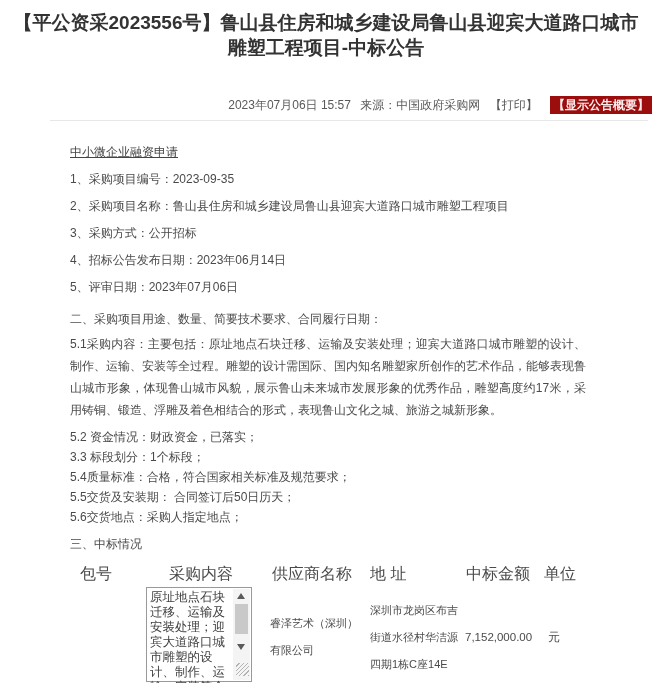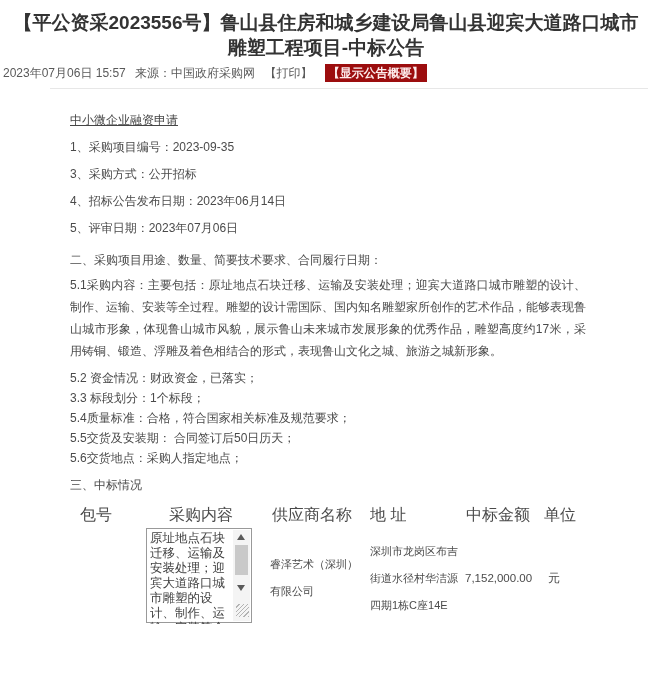--- a/index.html
+++ b/index.html
@@ -9,21 +9,21 @@
     color:#4a4a4a;
     font-family:"Liberation Sans","DejaVu Sans",sans-serif;
   }
   .page { position:relative; width:652px; height:700px; overflow:hidden; }
 
   .title {
     margin:10px 5px 0; text-align:center;
     font-size:19px; line-height:25px; font-weight:700; color:#333333;
   }
   .meta {
-    margin-top:4px; text-align:left;
+    margin-top:36px; text-align:right;
     font-size:12px; line-height:16px; color:#595959;
     white-space:nowrap;
   }
   .meta .seg { margin:0 3px; }
   .meta .print { color:#595959; text-decoration:none; cursor:pointer; }
   .badge {
     display:inline-block; margin-left:6px; padding:1px 3px;
     background:#9c0d0e; color:#fdecec; font-weight:700; cursor:pointer;
   }
   .divider { height:1px; background:#e7e7e7; margin:6px 4px 0 50px; }
@@ -105,20 +105,21 @@
     <a class="badge">【显示公告概要】</a>
   </div>
 
   <div class="divider"></div>
 
   <div class="content">
 
     <a class="fin-link">中小微企业融资申请</a>
 
     <div class="item">1、采购项目编号：2023-09-35</div>
+    <div class="item">2、采购项目名称：鲁山县住房和城乡建设局鲁山县迎宾大道路口城市雕塑工程项目</div>
     <div class="item">3、采购方式：公开招标</div>
     <div class="item">4、招标公告发布日期：2023年06月14日</div>
     <div class="item">5、评审日期：2023年07月06日</div>
 
     <div class="h2">二、采购项目用途、数量、简要技术要求、合同履行日期：</div>
     <p class="para">5.1采购内容：主要包括：原址地点石块迁移、运输及安装处理；迎宾大道路口城市雕塑的设计、制作、运输、安装等全过程。雕塑的设计需国际、国内知名雕塑家所创作的艺术作品，能够表现鲁山城市形象，体现鲁山城市风貌，展示鲁山未来城市发展形象的优秀作品，雕塑高度约17米，采用铸铜、锻造、浮雕及着色相结合的形式，表现鲁山文化之城、旅游之城新形象。</p>
     <div class="sitem first">5.2 资金情况：财政资金，已落实；</div>
     <div class="sitem">3.3 标段划分：1个标段；</div>
     <div class="sitem">5.4质量标准：合格，符合国家相关标准及规范要求；</div>
     <div class="sitem">5.5交货及安装期： 合同签订后50日历天；</div>

